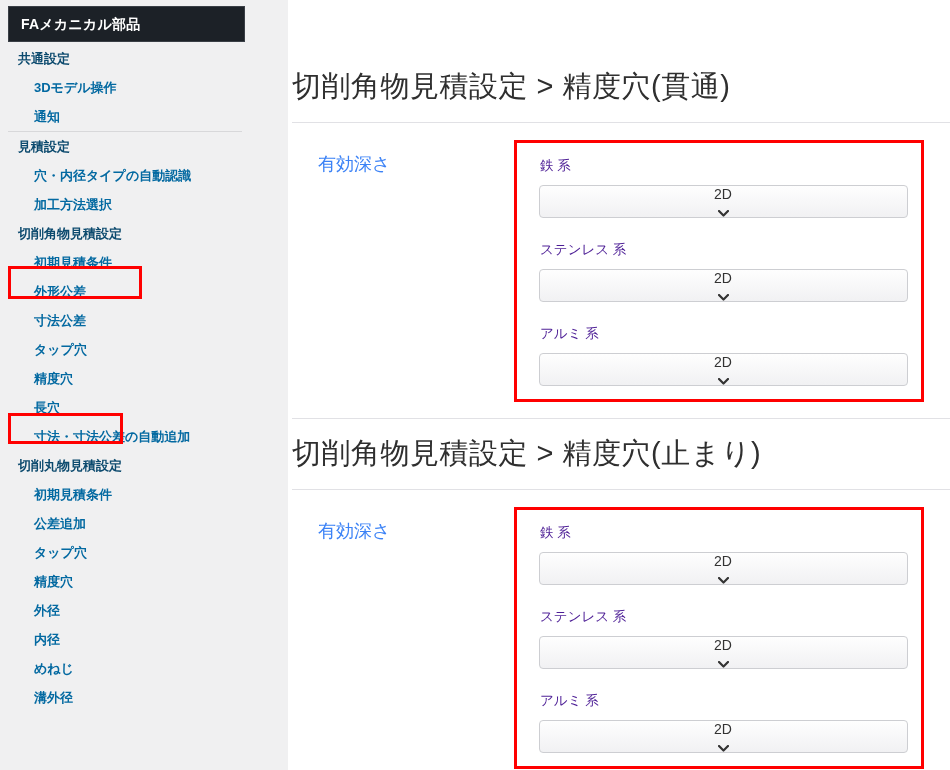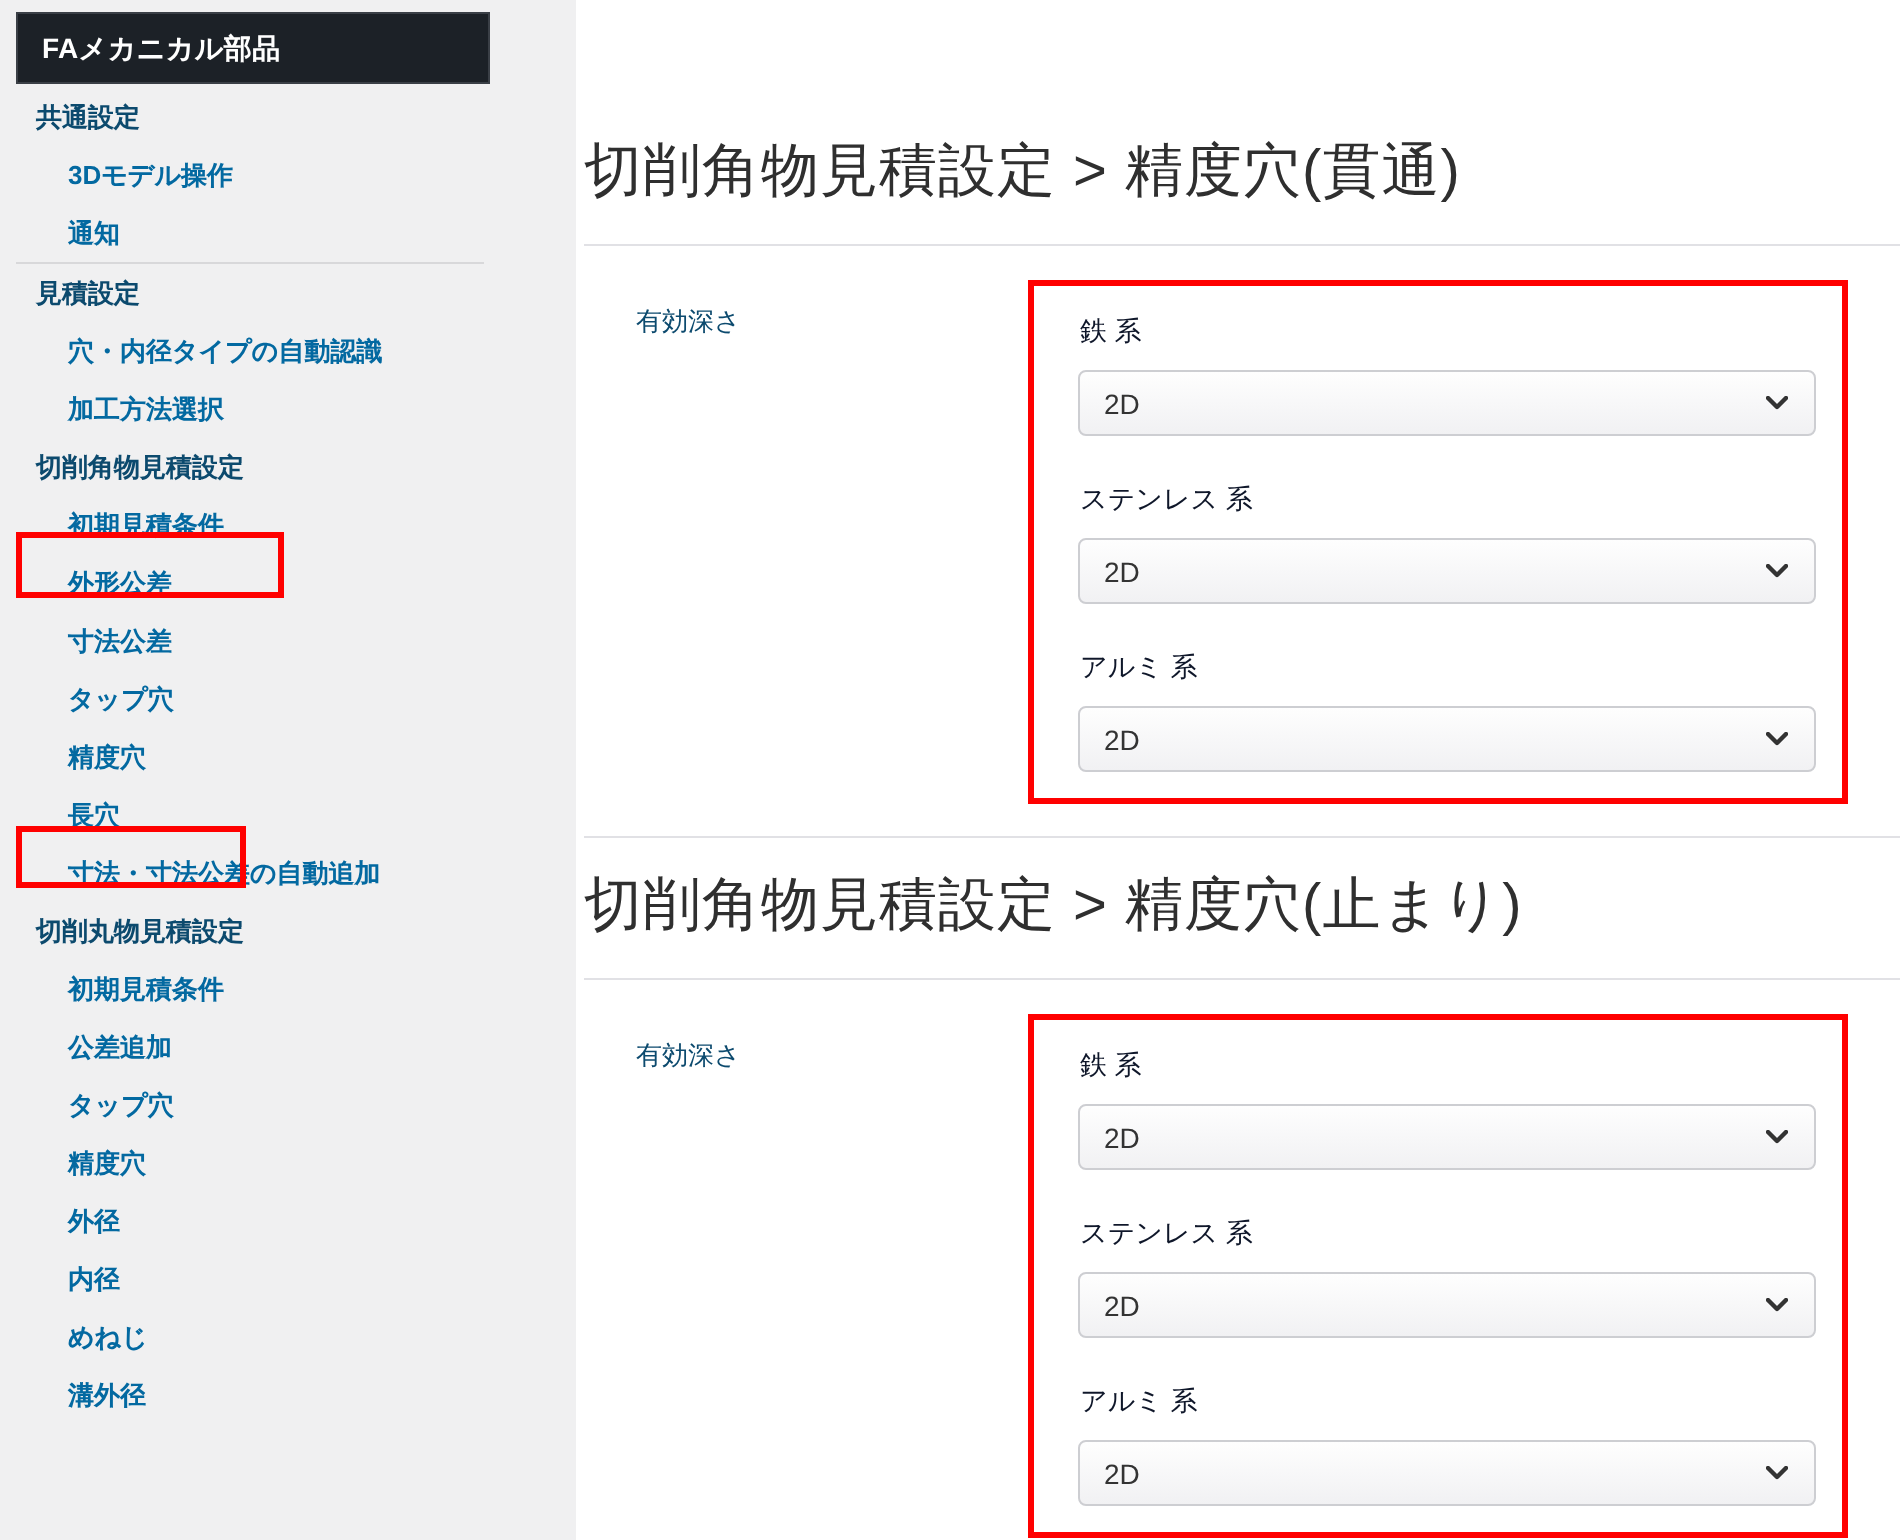--- a/index.html
+++ b/index.html
@@ -67,42 +67,43 @@
   }
   .section-sep {
     height: 0; border: none;
     border-top: 1px solid #e1e1e5;
     margin-top: 16px;
   }
   .form-row { display: flex; margin-top: 17px; }
   .row-label {
     width: 222px; flex: 0 0 222px;
     padding: 12px 0 0 26px;
-    font-size: 13px; color: #0c4a6e;
+    font-size: 18px; color: #3b82f6;
   }
   .fields-box {
     border: 3px solid #ff0000;
     width: 410px;
     padding: 10px 13px 13px 22px;
   }
   .field-label {
-    font-size: 13.5px; color: #0f172a;
+    font-size: 13.5px; color: #4c1d95;
     line-height: 16px;
     margin: 24px 0 11px 1px;
   }
   .field-group:first-child .field-label { margin-top: 5px; }
   .select {
     height: 33px; width: 100%;
     border: 1px solid #cdced2;
     border-radius: 4px;
     background: linear-gradient(#fefefe, #f1f1f3);
     display: flex; align-items: center; justify-content: space-between;
     padding: 0 13px 0 12px;
     font-size: 14px; color: #333333;
     cursor: pointer;
+    flex-direction: column;
   }
   .select .chev { display: flex; align-items: center; }
 </style>
 </head>
 <body>
 
 <div class="sidebar">
   <div class="app-header">FAメカニカル部品</div>
 
   <div class="nav">

